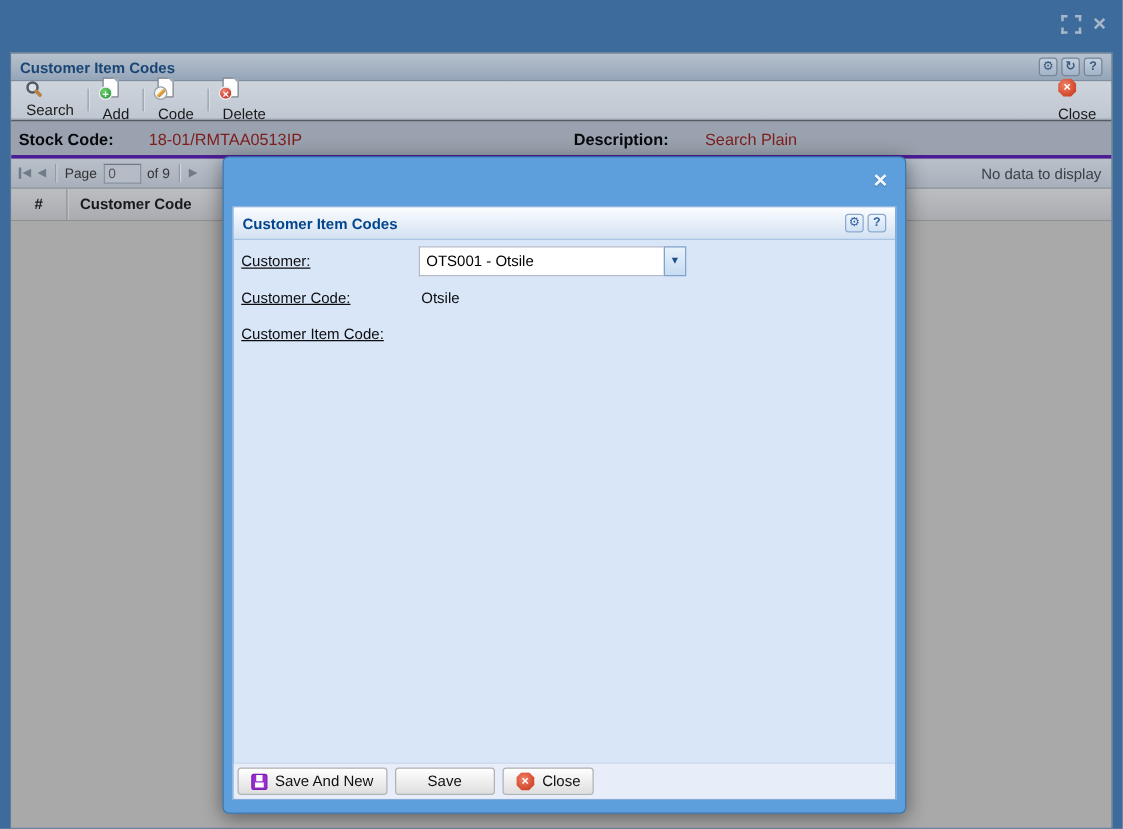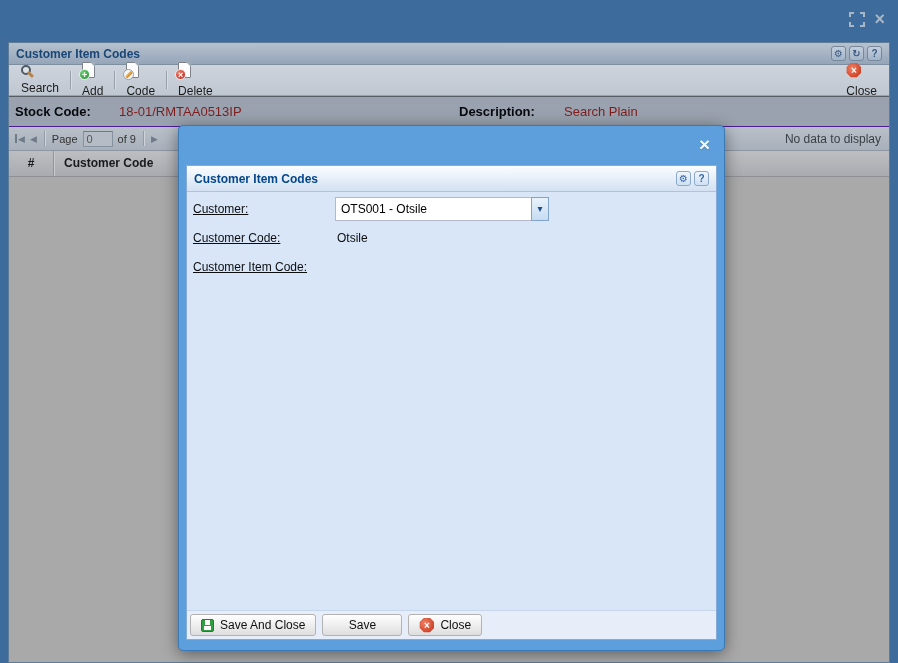--- a/index.html
+++ b/index.html
@@ -65,21 +65,21 @@
   .pencil { position:absolute; width:8px; height:3px; background:linear-gradient(#f3c060,#c97f25);
     transform:rotate(-45deg); top:3px; left:0.5px; border-radius:1px; }
 
   .octagon { width:15px; height:15px;
     background:radial-gradient(circle at 40% 35%,#f08166,#c12a0f);
     clip-path:polygon(30% 2%,70% 2%,98% 30%,98% 70%,70% 98%,30% 98%,2% 70%,2% 30%);
     color:#fff; font-size:10px; font-weight:bold; line-height:15px; text-align:center; }
 
   
   .stock-row { height:31px; flex:0 0 31px; background:#99a2ae; border-top:1px solid #565c64;
-    border-bottom:1px solid #4c1d95; position:relative; font-size:13px; }
+    border-bottom:3px solid #4c1d95; position:relative; font-size:13px; }
   .stock-row span { position:absolute; top:7px; }
   .sr-label { font-weight:bold; color:#07090c; }
   .sr-value { color:#7f1d1d; }
   .p-stock-label { left:6px; } .p-stock-value { left:110px; }
   .p-desc-label { left:450px; } .p-desc-value { left:555px; }
 
   
   .paging { height:24px; flex:0 0 24px; background:linear-gradient(#b9c0c9,#a8b0bb);
     border-bottom:1px solid #8d96a1; display:flex; align-items:center; padding:0 6px;
     gap:5px; font-size:11px; color:#333; position:relative; }
@@ -254,22 +254,22 @@
       </span>
 
       <span class="frow-label lbl-2">Customer Code:</span>
       <span class="static-value">Otsile</span>
 
       <span class="frow-label lbl-3">Customer Item Code:</span>
     </div>
 
     <div class="inner-footer">
       <span class="fbtn">
-        <span class="floppy green"></span>
-        <span>Save And Close</span>
+        <span class="floppy purple"></span>
+        <span>Save And New</span>
       </span>
       <span class="fbtn save-only">
         <span>Save</span>
       </span>
       <span class="fbtn">
         <span class="octagon">×</span>
         <span>Close</span>
       </span>
     </div>
   </div>

